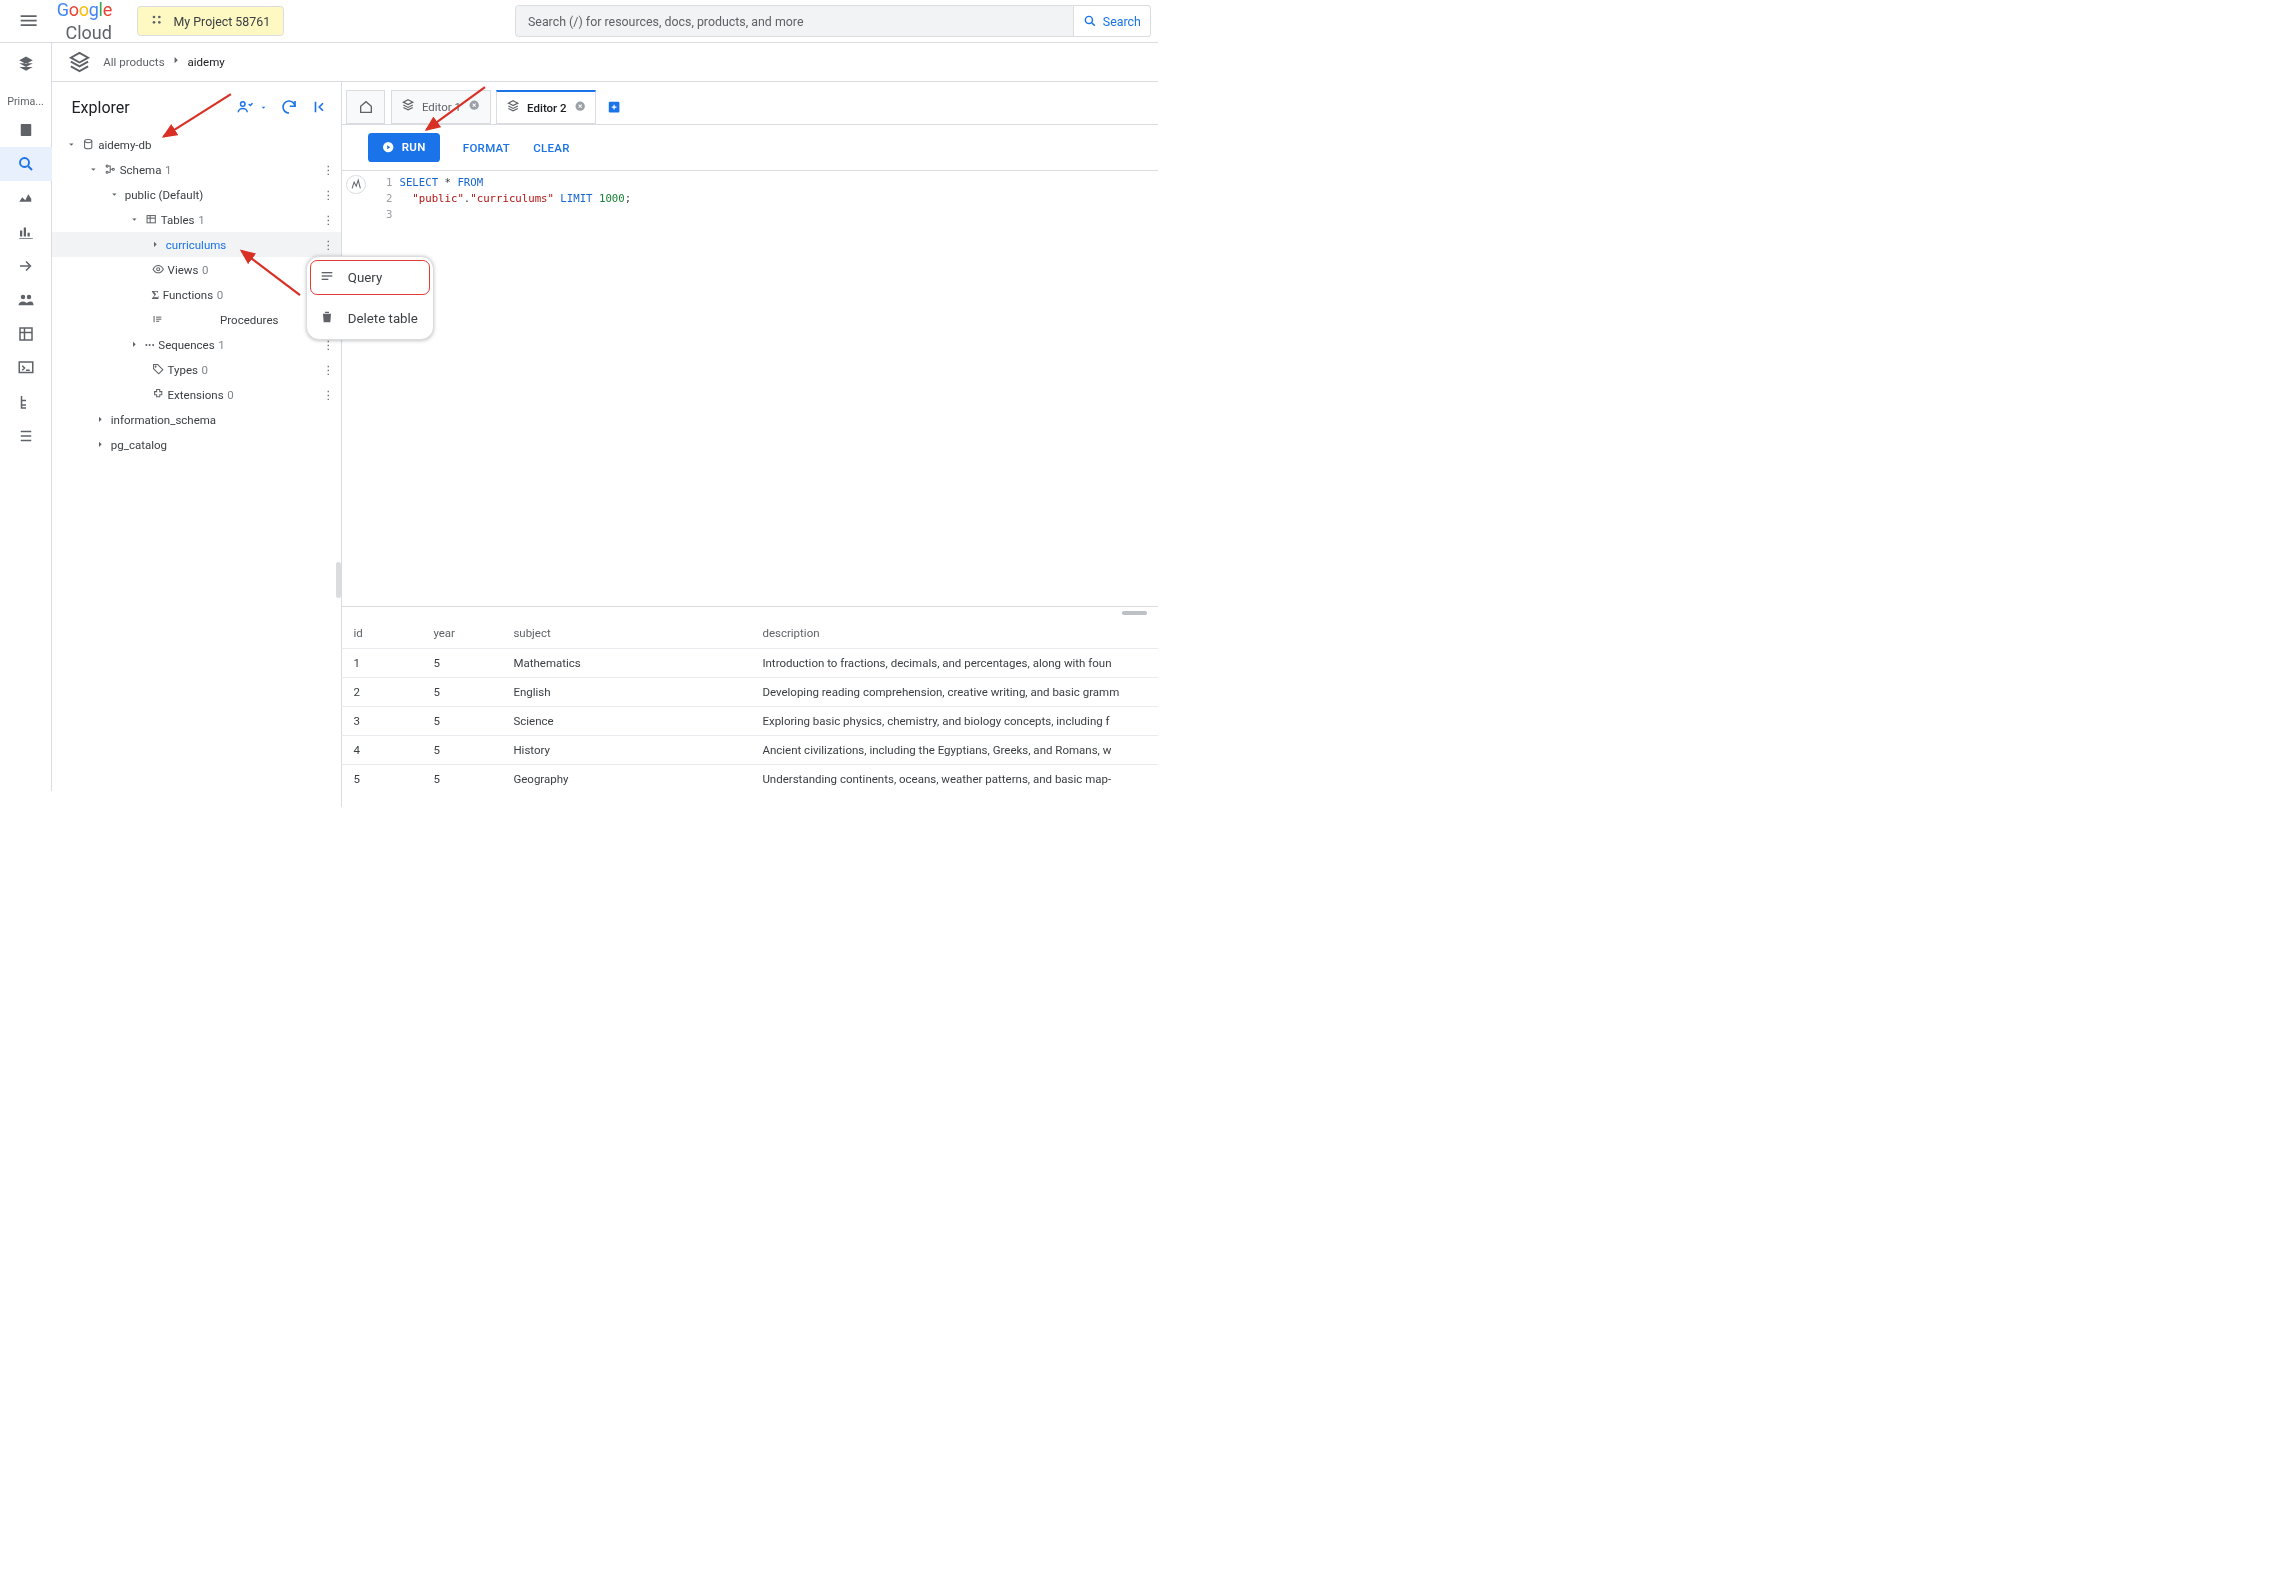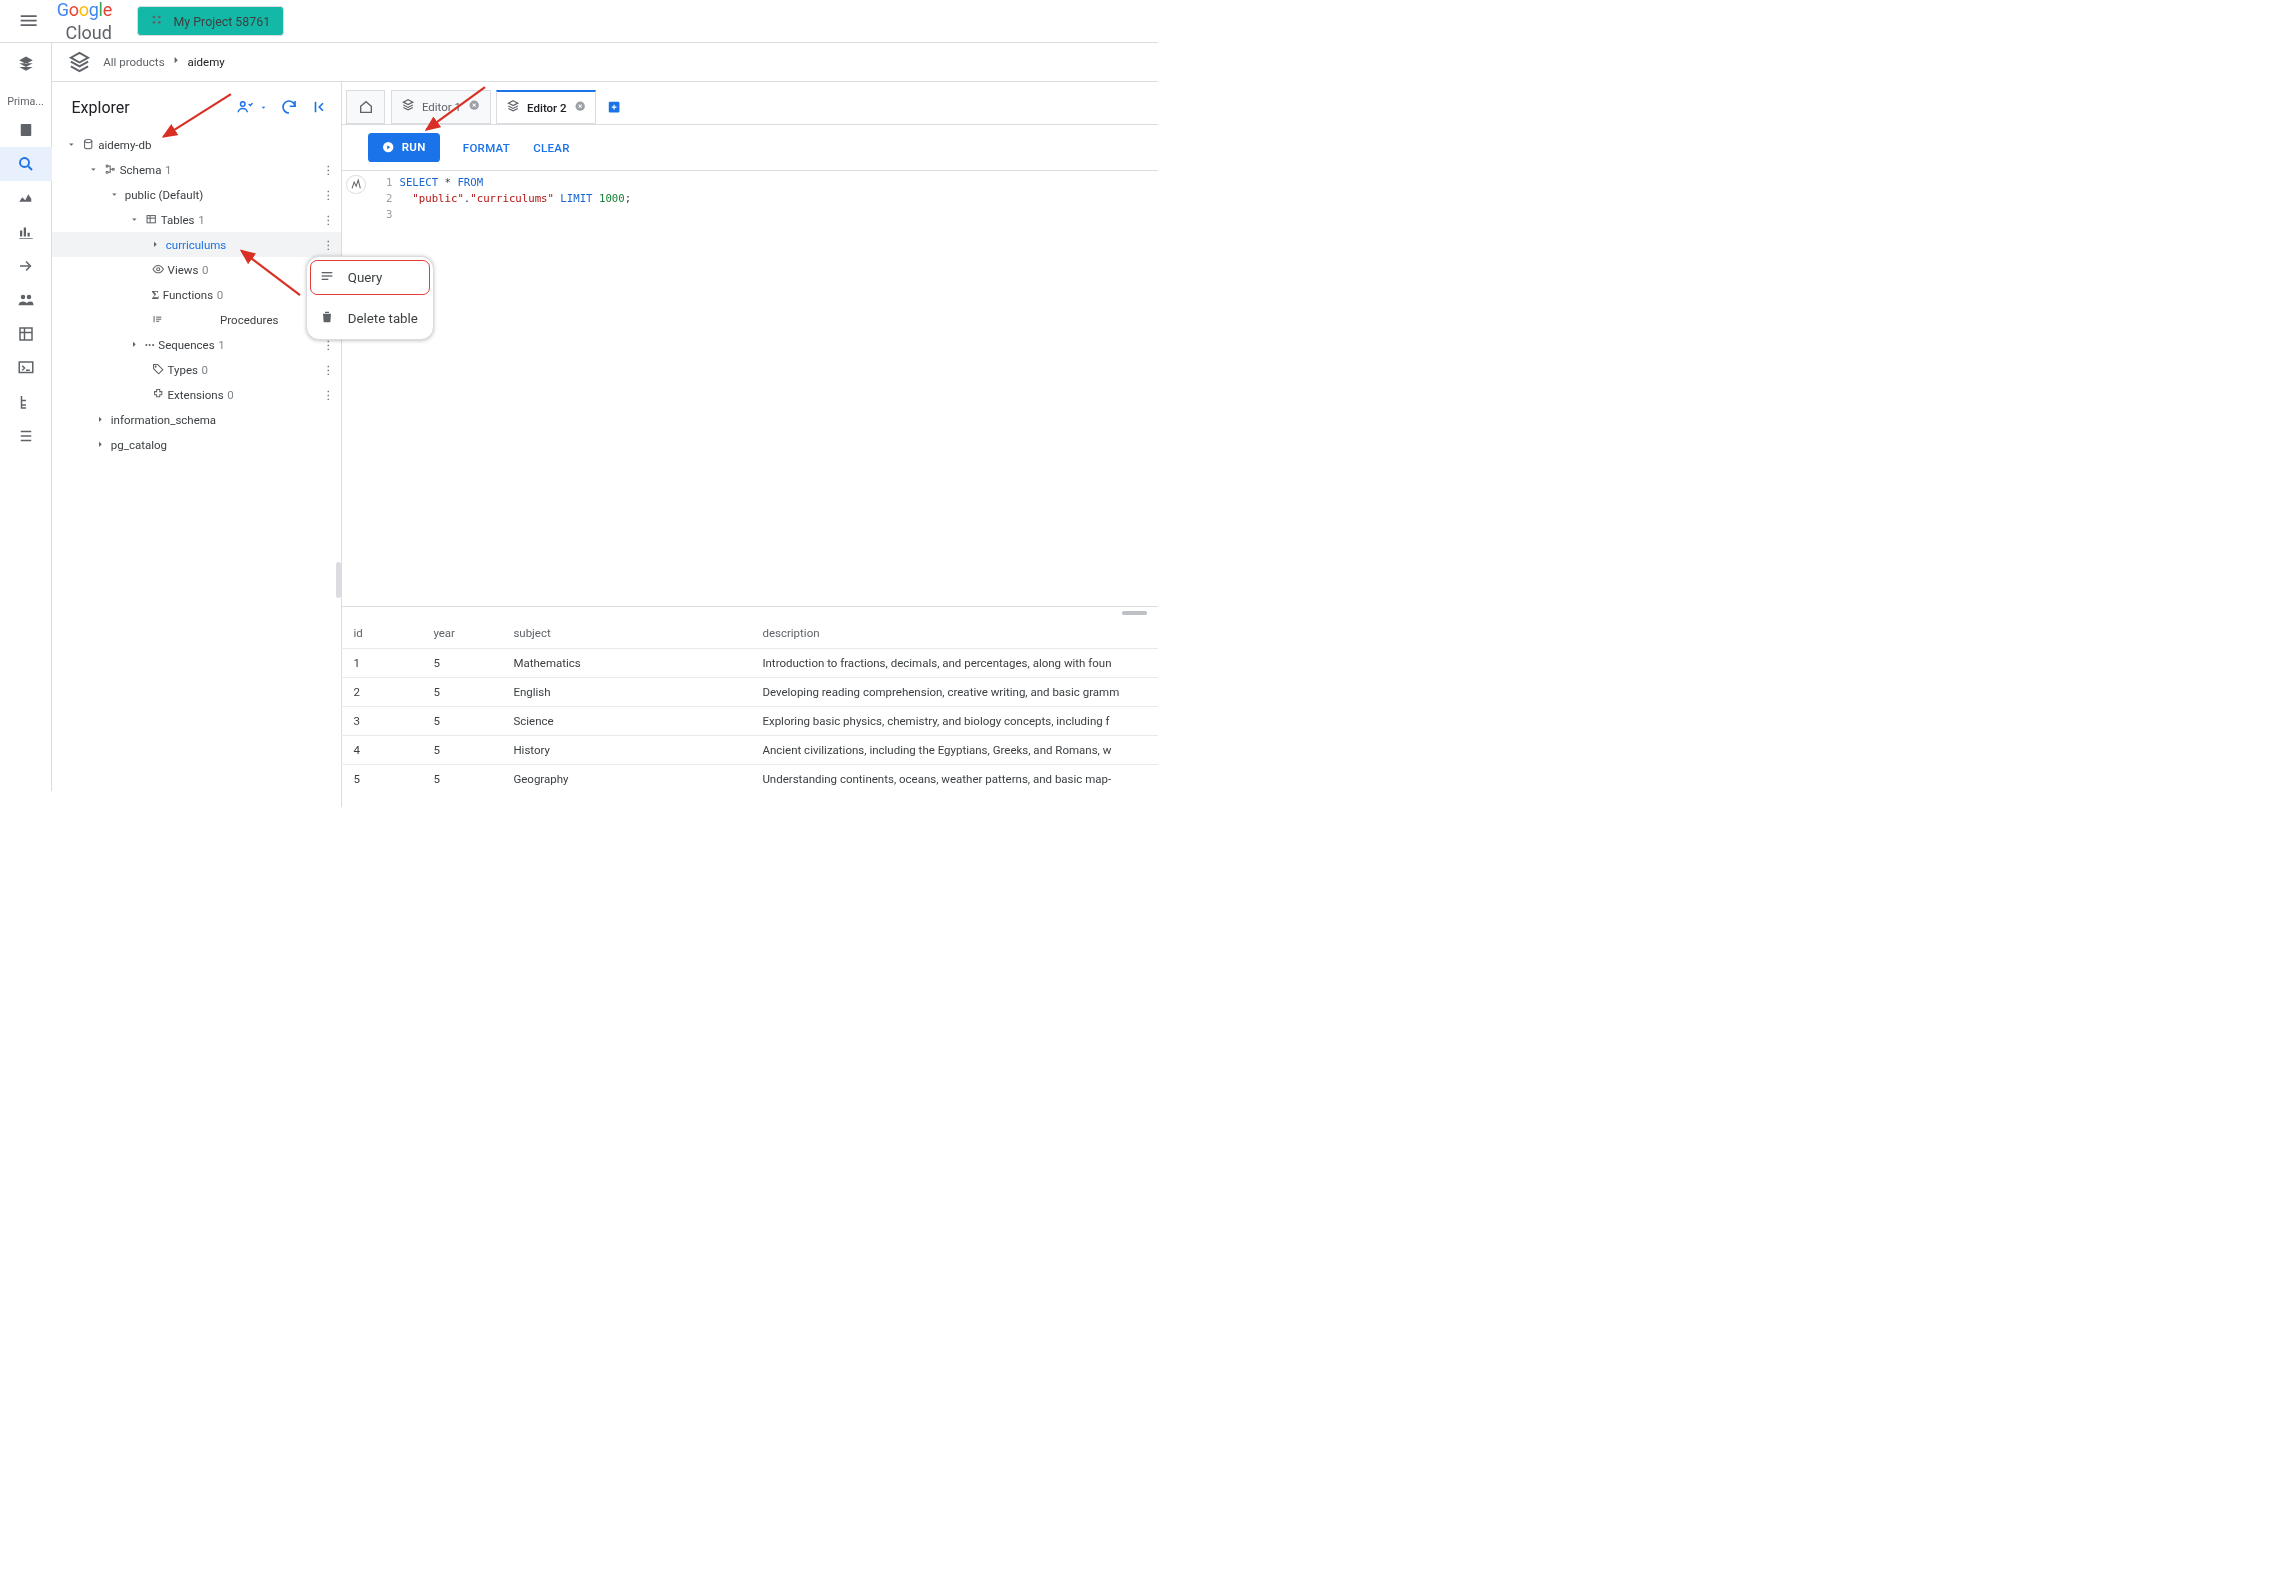--- a/index.html
+++ b/index.html
@@ -9,21 +9,21 @@
   
   .topbar { height:43px; display:flex; align-items:center; padding:0 7.1px; border-bottom:0.9px solid #dadce0; }
   .hamburger { width:21.3px; height:21.3px; margin:0 10.7px; cursor:pointer; }
   .gc-logo { display:flex; align-items:flex-end; gap:2px; padding:0 7.1px;flex-direction:column; }
   .gc-word { font-size:18px; letter-spacing:-0.3px; }
   .gc-word span.b { color:#4285f4; }
   .gc-word span.r { color:#ea4335; }
   .gc-word span.y { color:#fbbc05; }
   .gc-word span.g { color:#34a853; }
   .gc-cloud { font-size:18px; color:#5f6368; margin-left:3.6px; }
-  .project-chip { margin-left:18px; height:30px; border:0.9px solid #dadce0; border-radius:3.6px; display:flex; align-items:center; padding:0 12.4px; gap:7.1px; font-size:12.4px; color:#3c4043; background:#14b8a6; cursor:pointer; }
+  .project-chip { margin-left:18px; height:30px; border:0.9px solid #dadce0; border-radius:3.6px; display:flex; align-items:center; padding:0 12.4px; gap:7.1px; font-size:12.4px; color:#3c4043; background:#fef9c3; cursor:pointer; }
   .project-chip svg { width:16px; height:16px; }
   .search-wrap { margin-left:231px; height:32px; flex:1; display:flex; align-items:center; }
   .search-box { flex:1; height:32px; background:#f1f3f4; border:0.9px solid #dadce0; border-radius:3.6px 0 0 3.6px; display:flex; align-items:center; padding:0 12.4px; color:#5f6368; font-size:12.4px; }
   .search-btn { height:32px; border:0.9px solid #dadce0; border-left:none; border-radius:0 3.6px 3.6px 0; background:#fff; display:flex; align-items:center; padding:0 9px; color:#1a73e8; font-size:12.4px; gap:5.3px; cursor:pointer; }
 
   
   .rail { position:absolute; left:0; top:43px; bottom:16px; width:52px; border-right:0.9px solid #dadce0; display:flex; flex-direction:column; align-items:center; }
   .rail .slot { width:52px; height:34px; display:flex; align-items:center; justify-content:center; color:#5f6368; cursor:pointer; }
   .rail .slot.active { background:#e8f0fe; color:#1a73e8; }
   .rail .label { font-size:10.7px; color:#5f6368; width:52px; text-align:center; overflow:hidden; text-overflow:ellipsis; white-space:nowrap; padding:10.7px 3.6px 5.3px; }
@@ -109,20 +109,32 @@
     <span class="gc-cloud">Cloud</span>
   </div>
   <div class="project-chip">
     <svg viewBox="0 0 24 24" fill="#5f6368">
         <circle cx="6" cy="6" r="2"></circle>
         <circle cx="14" cy="6" r="2"></circle>
         <circle cx="6" cy="14" r="2"></circle>
         <circle cx="14" cy="14" r="2"></circle>
       </svg>
     <span>My Project 58761</span>
+  </div>
+  <div class="search-wrap">
+    <div class="search-box">
+      <span>Search (/) for resources, docs, products, and more</span>
+    </div>
+    <div class="search-btn">
+      <svg width="14.2" height="14.2" viewBox="0 0 24 24" fill="none" stroke="#1a73e8" stroke-width="2.5">
+          <circle cx="10" cy="10" r="6"></circle>
+          <line x1="15" y1="15" x2="20" y2="20"></line>
+        </svg>
+      <span>Search</span>
+    </div>
   </div>
 </div>
 
 <div class="rail">
   <div class="slot" style="height:41px;">
     <svg viewBox="0 0 24 24" fill="#5f6368">
         <path d="M12 2l9 5-9 5-9-5 9-5zm-9 9l9 5 9-5M3 16l9 5 9-5"></path>
       </svg>
   </div>
   <div class="label">Prima...</div>

